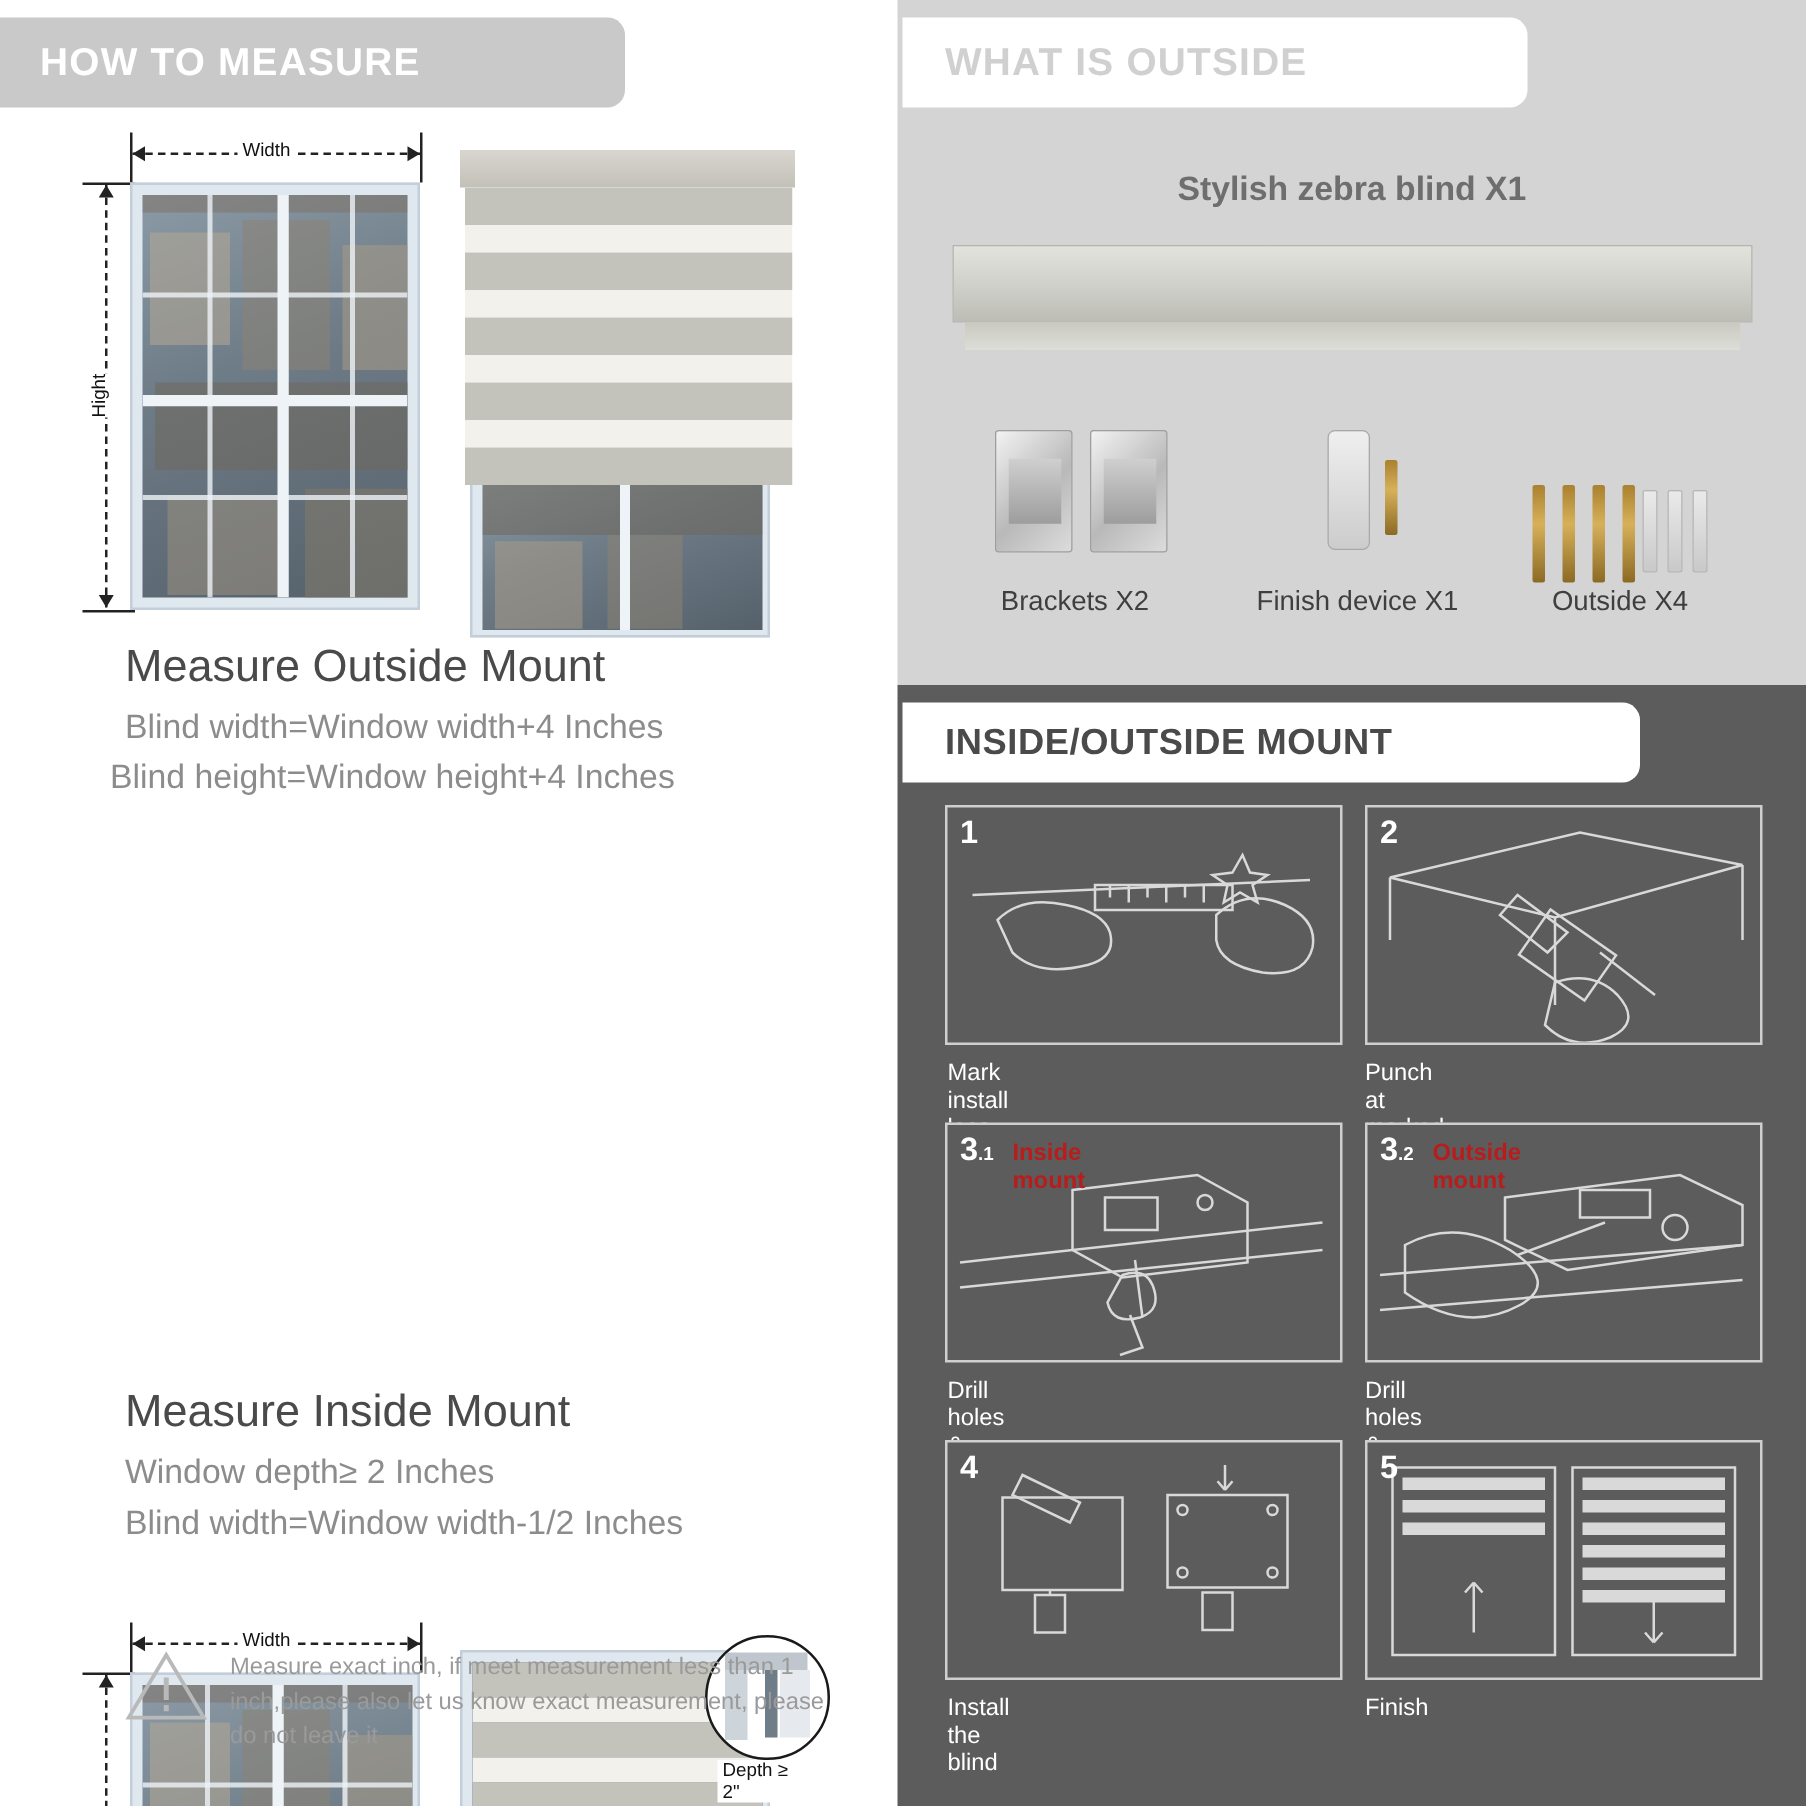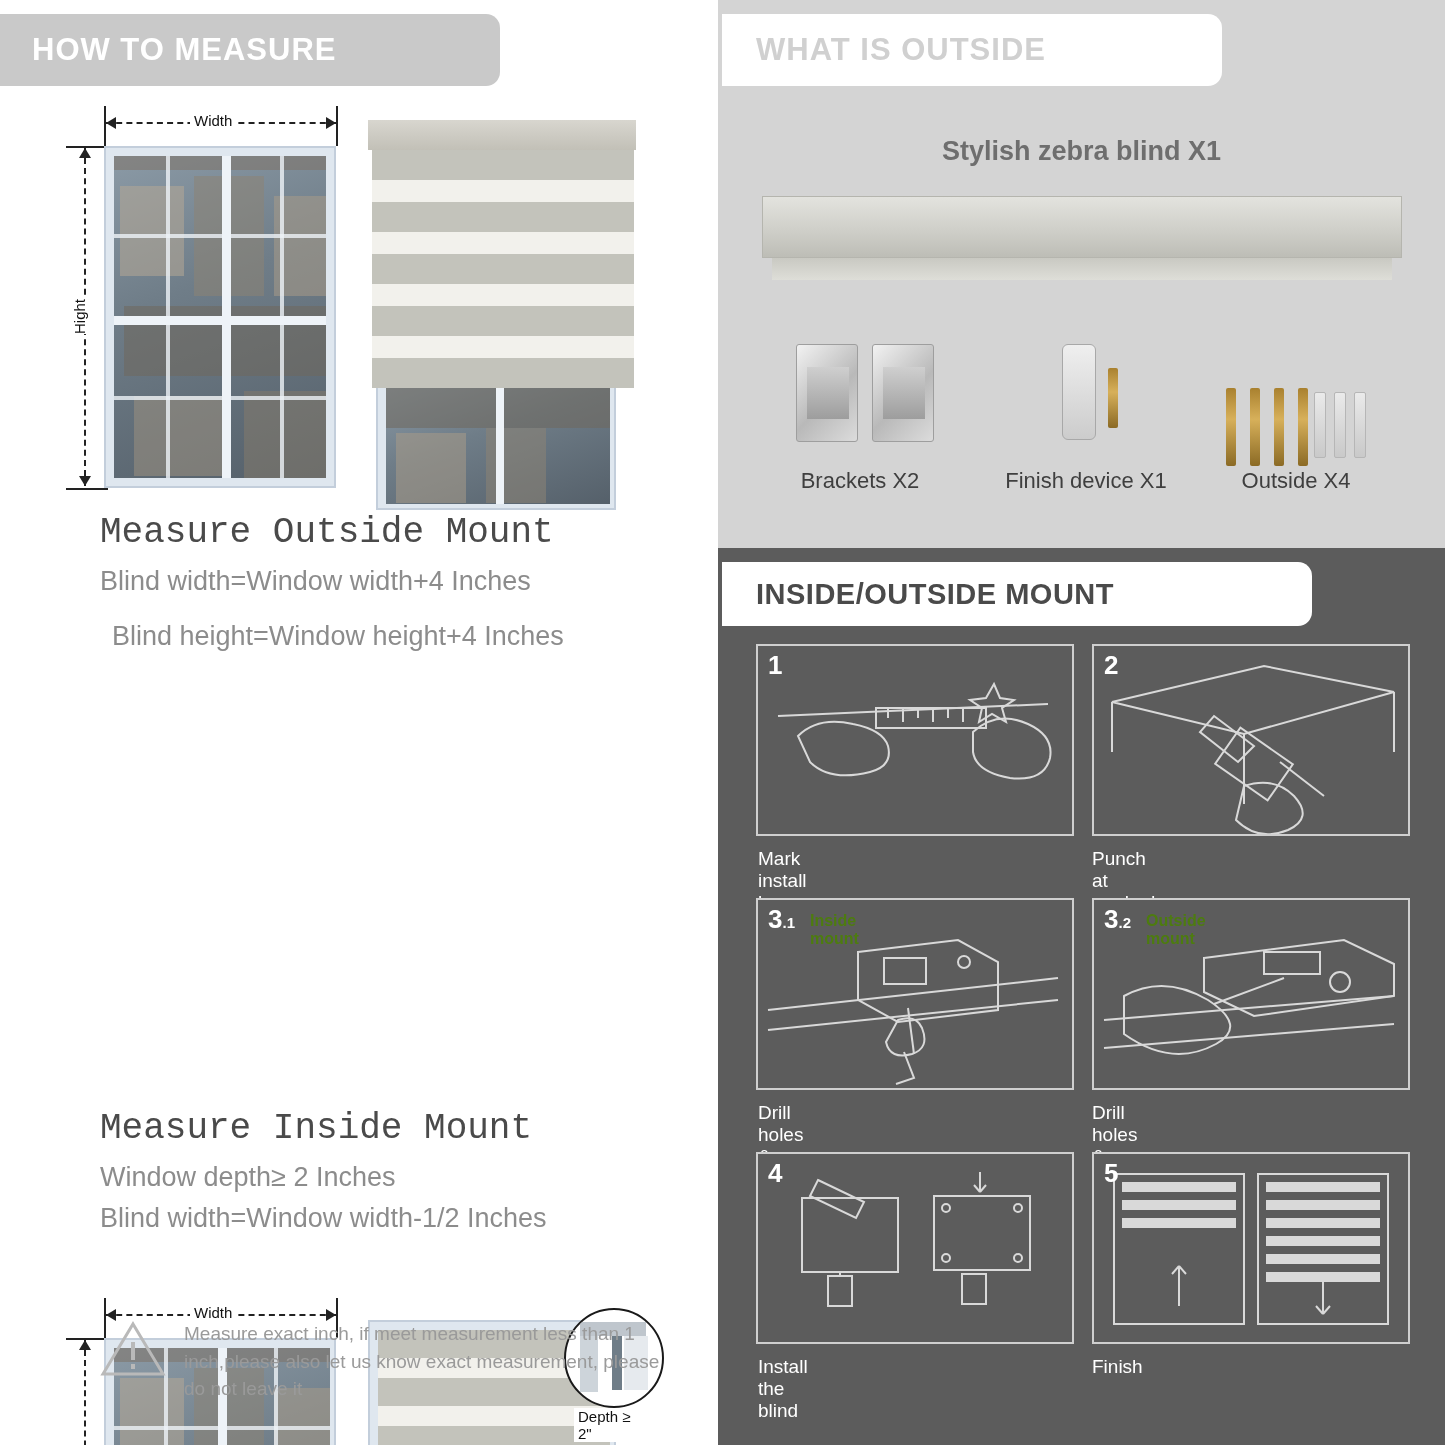--- a/index.html
+++ b/index.html
@@ -49,21 +49,21 @@
   .dim-label{position:absolute;font-size:15px;color:#111;background:#fff;padding:0 4px;}
   .dim-label-v{position:absolute;font-size:15px;color:#111;background:#fff;transform:rotate(-90deg);transform-origin:center;}
 
   
   .blind{position:absolute;overflow:hidden;}
   .blind-head{position:absolute;background:linear-gradient(180deg,#d8d6cf,#c2c0b7);}
   .zebra{position:absolute;top:0;left:0;right:0;bottom:0;}
   .zstripe{position:absolute;left:0;right:0;}
 
   .heading{
-    position:absolute;font-size:36px;color:#4a4a4a;font-weight:normal;font-family:Liberation Mono, monospace;
+    position:absolute;font-size:36px;color:#4a4a4a;font-weight:normal;
   }
   .subtext{
     position:absolute;font-size:27px;color:#8c8c8c;
   }
 
   .note-wrap{position:absolute;left:100px;top:1320px;width:580px;display:flex;gap:18px;align-items:flex-start;}
   .warn-tri{width:66px;height:58px;flex:0 0 auto;position:relative;}
   .note-text{font-size:19px;color:#9a9a9a;line-height:1.45;}
 
   
@@ -97,21 +97,21 @@
   .mount-panel{position:absolute;left:718px;top:548px;width:727px;height:897px;background:#5c5c5c;}
   .mount-pill{
     position:absolute;left:722px;top:562px;width:590px;height:64px;background:#ffffff;
     border-radius:0 14px 14px 0;display:flex;align-items:center;padding-left:34px;box-sizing:border-box;
     font-size:29px;font-weight:bold;color:#4a4a4a;letter-spacing:.5px;
   }
   .step{position:absolute;}
   .step-box{position:absolute;border:2px solid #cfcfcf;box-sizing:border-box;background:#5c5c5c;}
   .step-num{position:absolute;font-size:26px;font-weight:bold;color:#ffffff;}
   .step-num small{font-size:15px;}
-  .step-sub{position:absolute;font-size:16px;color:#4d7c0f;font-weight:bold;}
+  .step-sub{position:absolute;font-size:19px;color:#b91c1c;font-weight:bold;}
   .step-caption{position:absolute;font-size:19px;color:#ffffff;}
 
   svg{display:block;}
 </style>
 </head>
 <body>
 
 <div class="page">
 
   <div class="left-panel">
@@ -176,21 +176,21 @@
             <div class="zstripe" style="top:156px;height:30px;background:#c3c3bb;"></div>
             <div class="zstripe" style="top:186px;height:22px;background:#f2f1ec;"></div>
             <div class="zstripe" style="top:208px;height:30px;background:#c3c3bb;"></div>
           </div>
         </div>
       </div>
     </div>
 
     <div class="heading" style="left:100px;top:512px;">Measure Outside Mount</div>
     <div class="subtext" style="left:100px;top:566px;">Blind width=Window width+4 Inches</div>
-    <div class="subtext" style="left:112px;top:606px;margin-top:15px;">Blind height=Window height+4 Inches</div>
+    <div class="subtext" style="left:88px;top:606px;">Blind height=Window height+4 Inches</div>
 
     <div class="diagram" style="left:0;top:596px;width:712px;height:500px;">
 
       <div class="tick-v" style="left:104px;top:702px;height:40px;"></div>
       <div class="tick-v" style="left:336px;top:702px;height:40px;"></div>
       <div class="dim-line-h" style="left:106px;top:718px;width:230px;"></div>
       <div class="arrow-l" style="left:106px;top:713px;"></div>
       <div class="arrow-r" style="left:326px;top:713px;"></div>
       <div class="dim-label" style="left:190px;top:708px;">Width</div>
 

